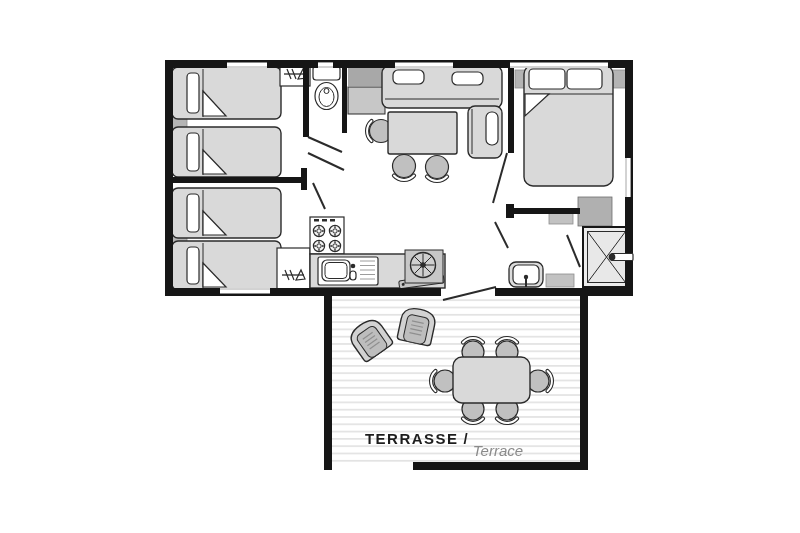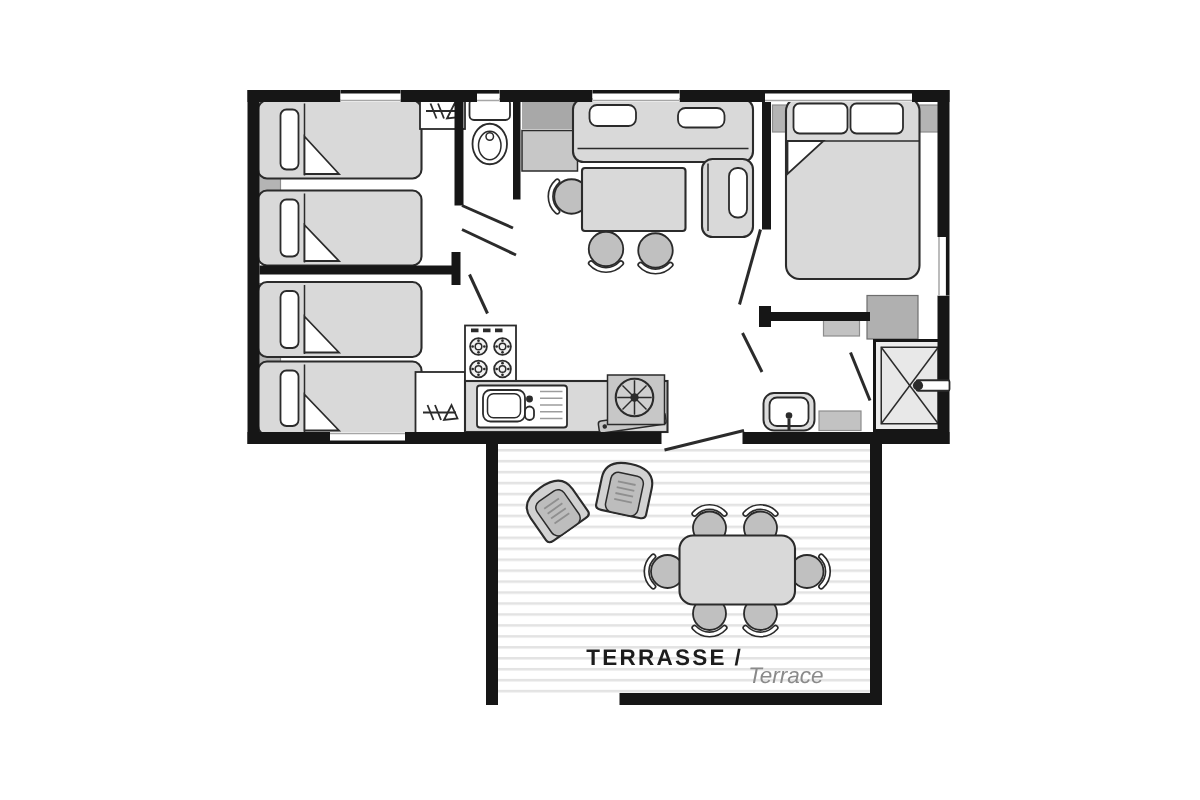--- a/index.html
+++ b/index.html
@@ -16,21 +16,21 @@
   .f-mid{fill:var(--furn_mid);stroke:var(--outline);stroke-width:1;}
   .f-hb{fill:var(--headboard);stroke:#8d8d8d;stroke-width:0.8;}
   .white{fill:#ffffff;stroke:var(--outline);stroke-width:1.2;}
   .thin{stroke:var(--outline);stroke-width:1;fill:none;}
   .gray-ln{stroke:#9c9c9c;stroke-width:1;fill:none;}
   .seat{fill:var(--seat);stroke:var(--outline);stroke-width:1.2;}
   .cb-d{stroke:var(--outline);stroke-width:4.2;fill:none;stroke-linecap:round;}
   .cb-w{stroke:#ffffff;stroke-width:2;fill:none;stroke-linecap:round;}
   .dot{fill:var(--outline);}
   
-  .terrace-label{position:absolute;left:346px;top:429px;width:248px;height:20px;
+  .terrace-label{position:absolute;left:320px;top:429px;width:248px;height:20px;
                  display:flex;justify-content:center;align-items:center;gap:5px;
                  font-size:15px;line-height:18px;}
   .terrace-label .primary{font-weight:bold;letter-spacing:1.5px;color:var(--text_primary);}
   .terrace-label .slash{font-weight:bold;color:var(--text_primary);}
   .terrace-label .secondary{font-style:italic;color:var(--text_secondary);margin-top:24px;}
 </style>
 </head>
 <body>
 
 <div class="canvas">

